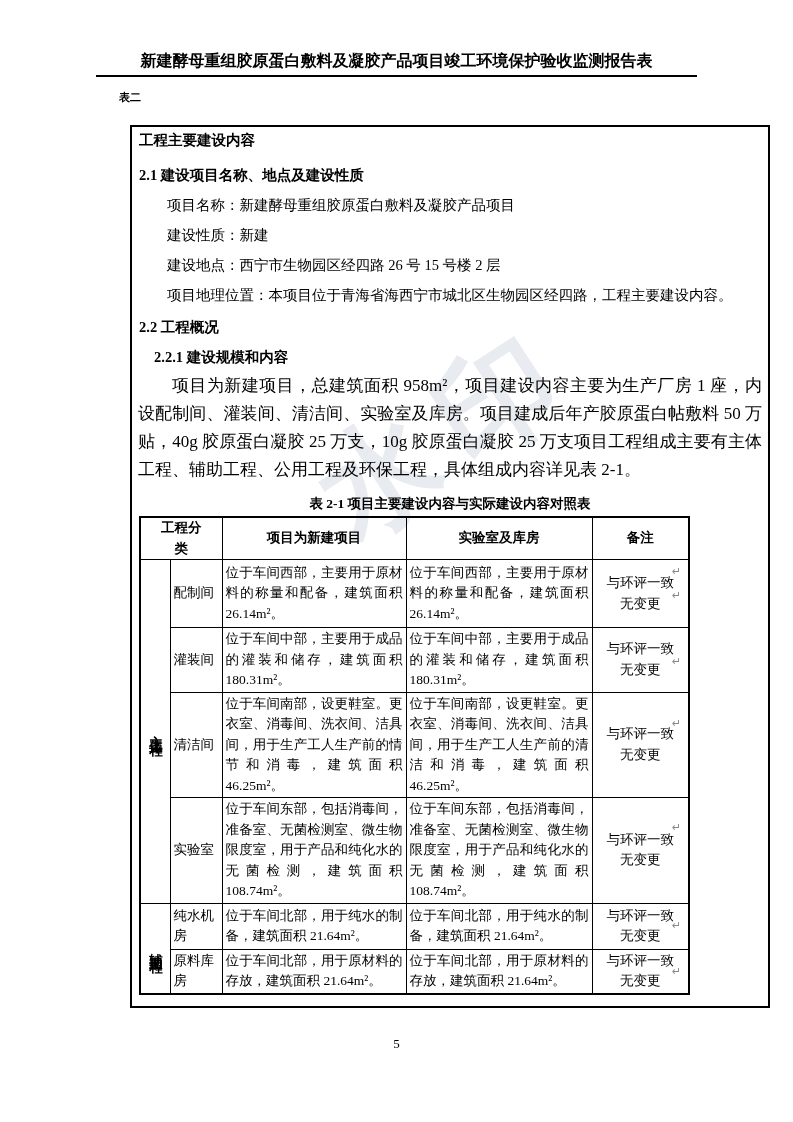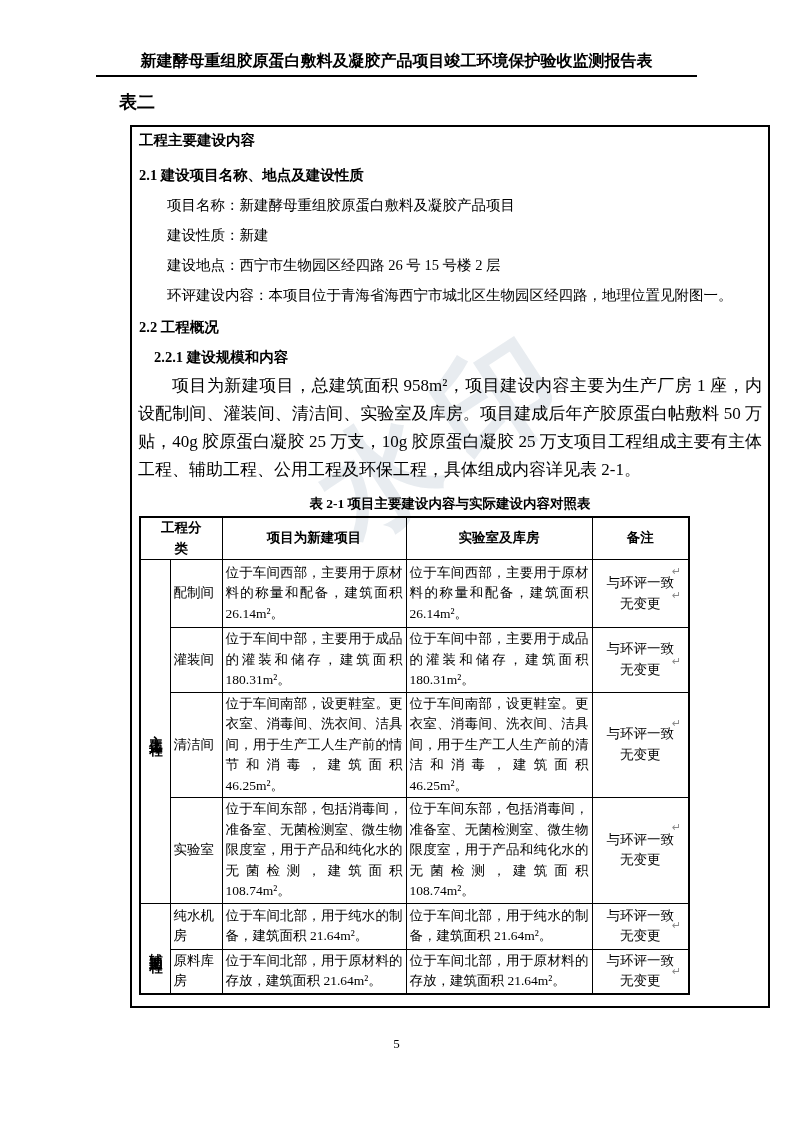--- a/index.html
+++ b/index.html
@@ -15,21 +15,21 @@
     color:rgba(140,162,178,0.20);
     transform:rotate(-33deg);transform-origin:0 50%;
     white-space:nowrap;pointer-events:none;
     font-family:"Liberation Sans","DejaVu Sans",sans-serif;
   }
   .doc-header-title{
     position:absolute;top:51px;left:0;width:100%;text-align:center;
     font-size:16px;font-weight:bold;z-index:1;
   }
   .header-rule{position:absolute;top:75px;left:96px;width:601px;height:2px;background:#000;z-index:1;}
-  .table-label{position:absolute;top:90px;left:119px;font-size:18px;font-weight:bold;z-index:1;}
+  .table-label{position:absolute;top:90px;left:119px;font-size:11px;font-weight:bold;z-index:1;}
   .content-box{
     position:absolute;top:125px;left:130px;width:640px;height:883px;
     border:2px solid #000;box-sizing:border-box;z-index:1;
     padding:0 6px 0 6px;
   }
   .section-title{font-size:14.5px;font-weight:bold;margin:4px 0 0 1px;}
   .h21{font-size:14.5px;font-weight:bold;margin:16px 0 0 1px;}
   .line{font-size:14.5px;line-height:30px;text-indent:2em;margin:0;text-align:justify;}
   .first-line{margin-top:5px;}
   .h22{font-size:14.5px;font-weight:bold;margin:8px 0 0 1px;}
@@ -75,21 +75,21 @@
 
   <div class="content-box">
 
     <div class="section-title">工程主要建设内容</div>
 
     <div class="h21">2.1  建设项目名称、地点及建设性质</div>
 
     <p class="line first-line">项目名称：新建酵母重组胶原蛋白敷料及凝胶产品项目</p>
     <p class="line">建设性质：新建</p>
     <p class="line">建设地点：西宁市生物园区经四路 26 号 15 号楼 2 层</p>
-    <p class="line">环评建设内容：本项目位于青海省海西宁市城北区生物园区经四路，地理位置见附图一。</p>
+    <p class="line">项目地理位置：本项目位于青海省海西宁市城北区生物园区经四路，工程主要建设内容。</p>
 
     <div class="h22">2.2  工程概况</div>
     <div class="h221">2.2.1 建设规模和内容</div>
 
     <p class="para">项目为新建项目，总建筑面积 958m²，项目建设内容主要为生产厂房 1 座，内设配制间、灌装间、清洁间、实验室及库房。项目建成后年产胶原蛋白帖敷料 50 万贴，40g 胶原蛋白凝胶 25 万支，10g 胶原蛋白凝胶 25 万支项目工程组成主要有主体工程、辅助工程、公用工程及环保工程，具体组成内容详见表 2-1。</p>
 
     <div class="caption">表 2-1  项目主要建设内容与实际建设内容对照表</div>
 
     <table class="ctable">
       <colgroup>

